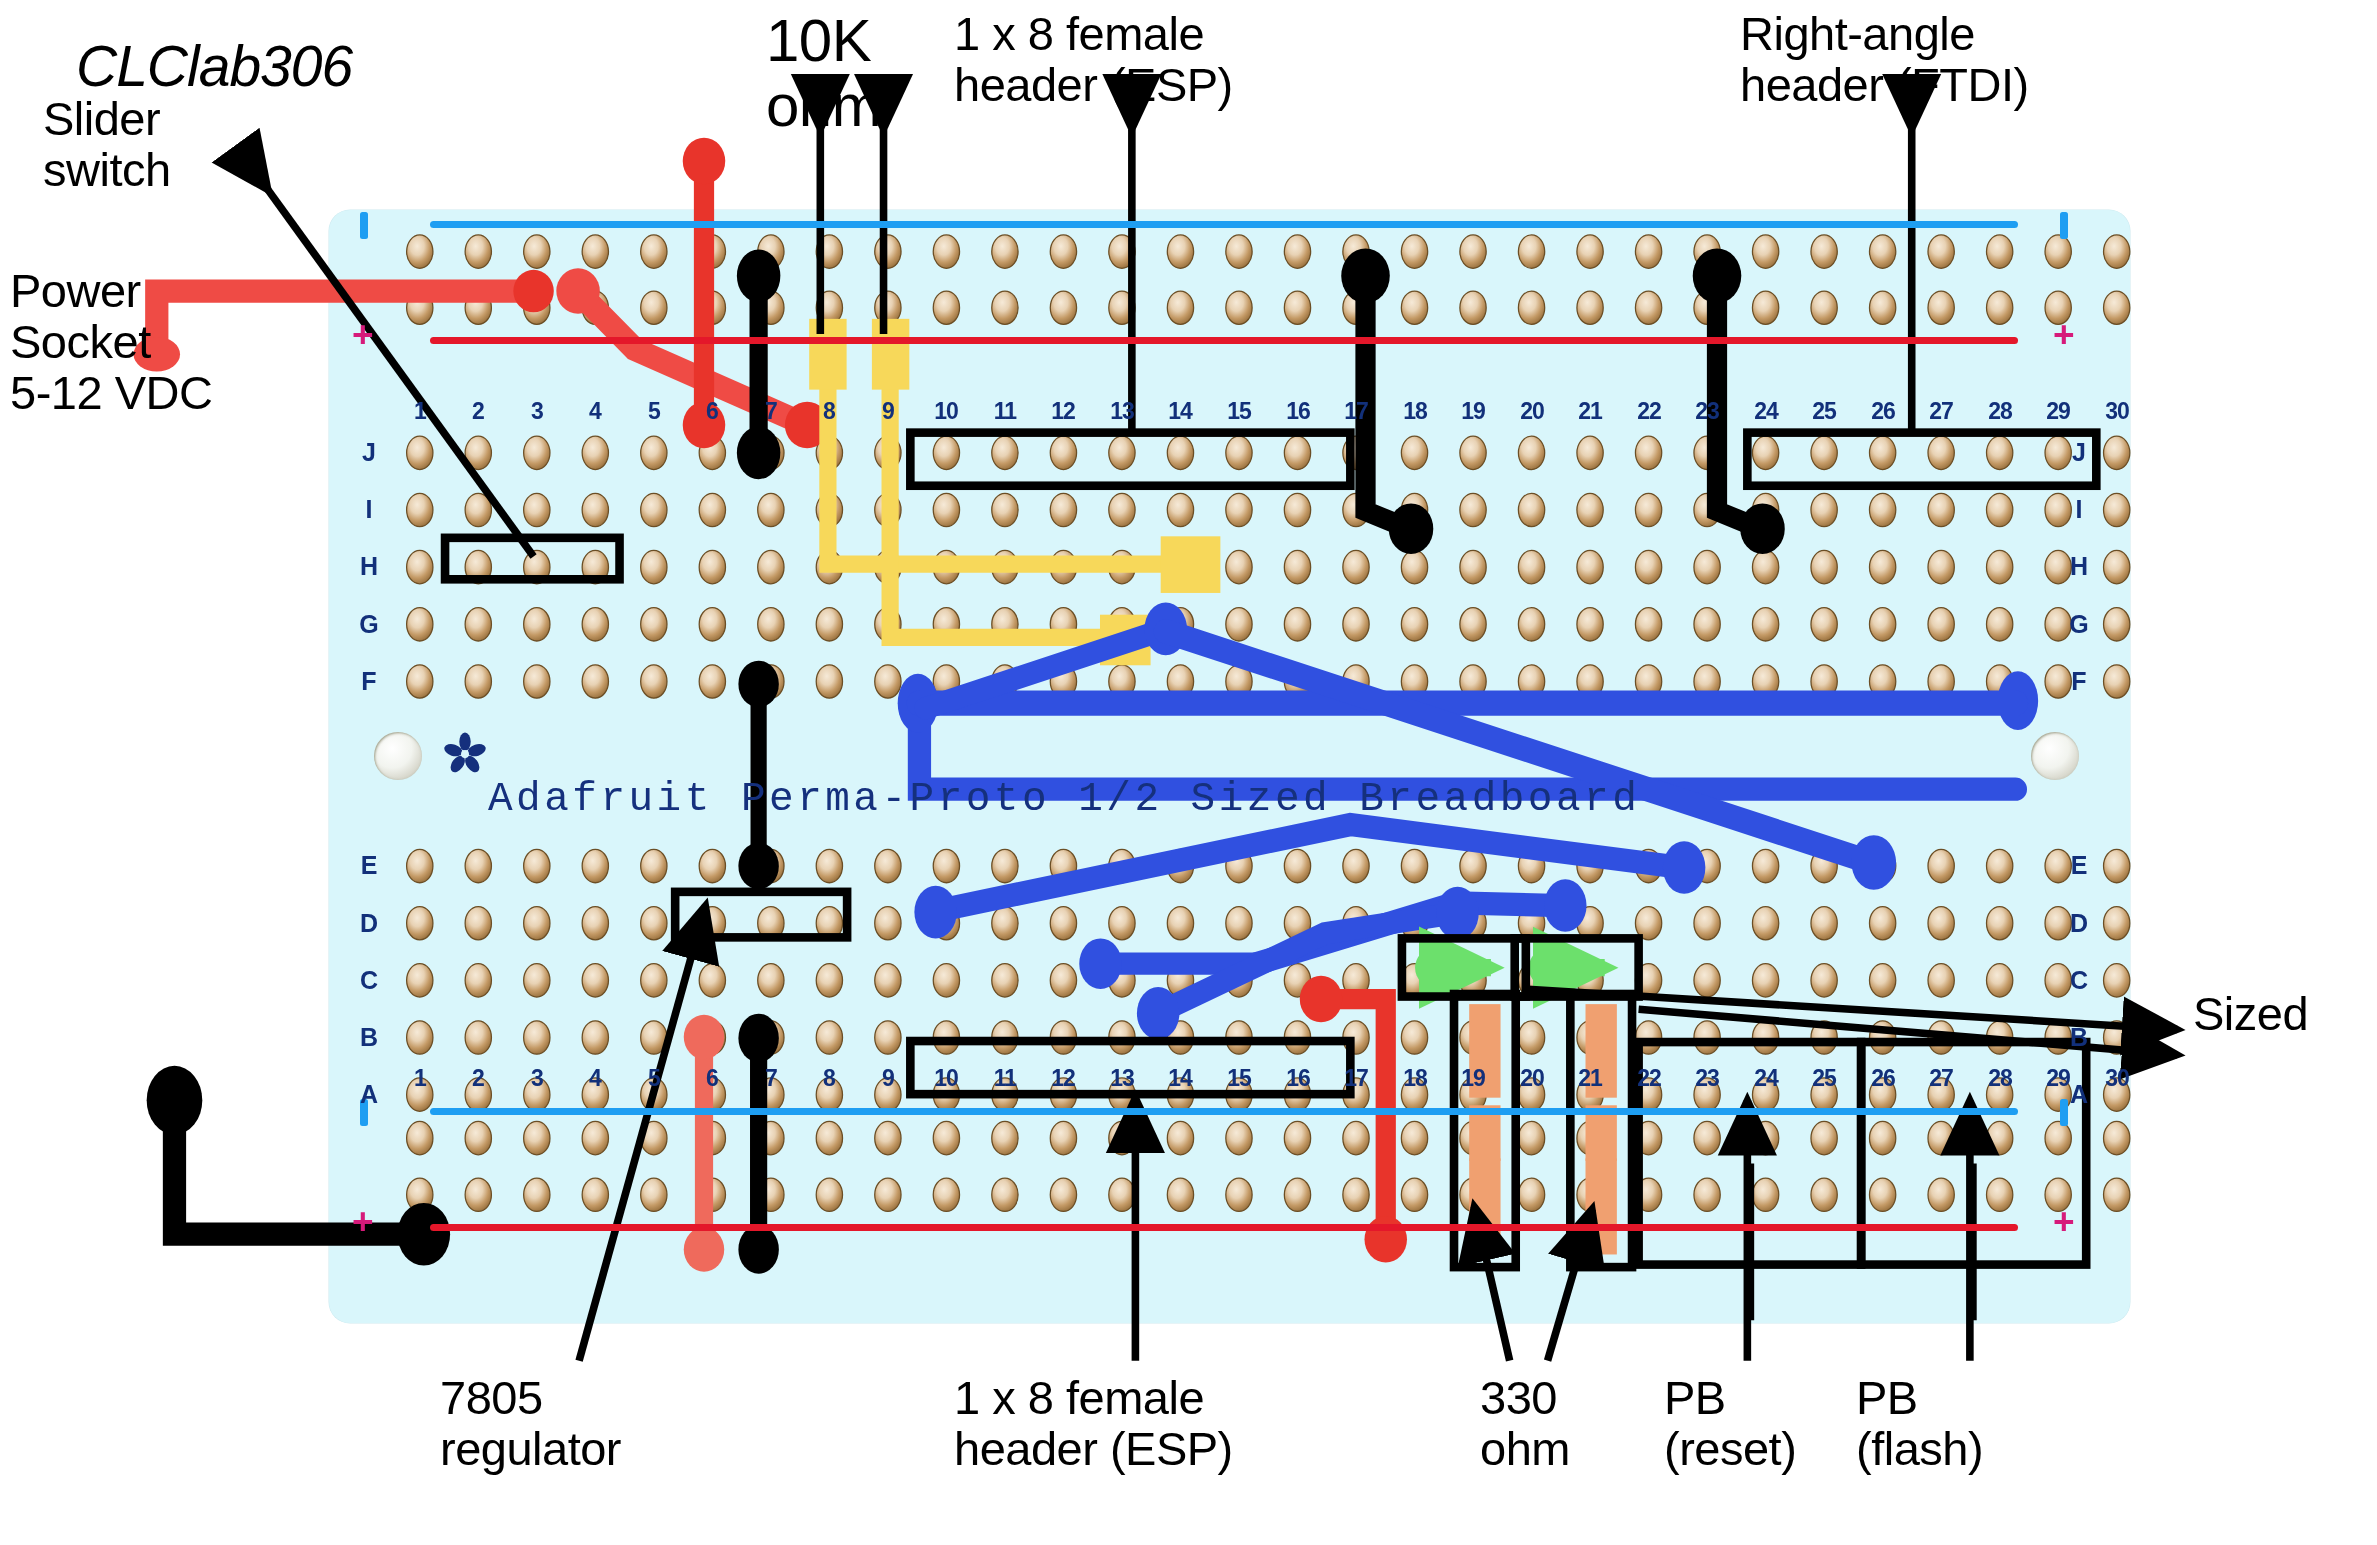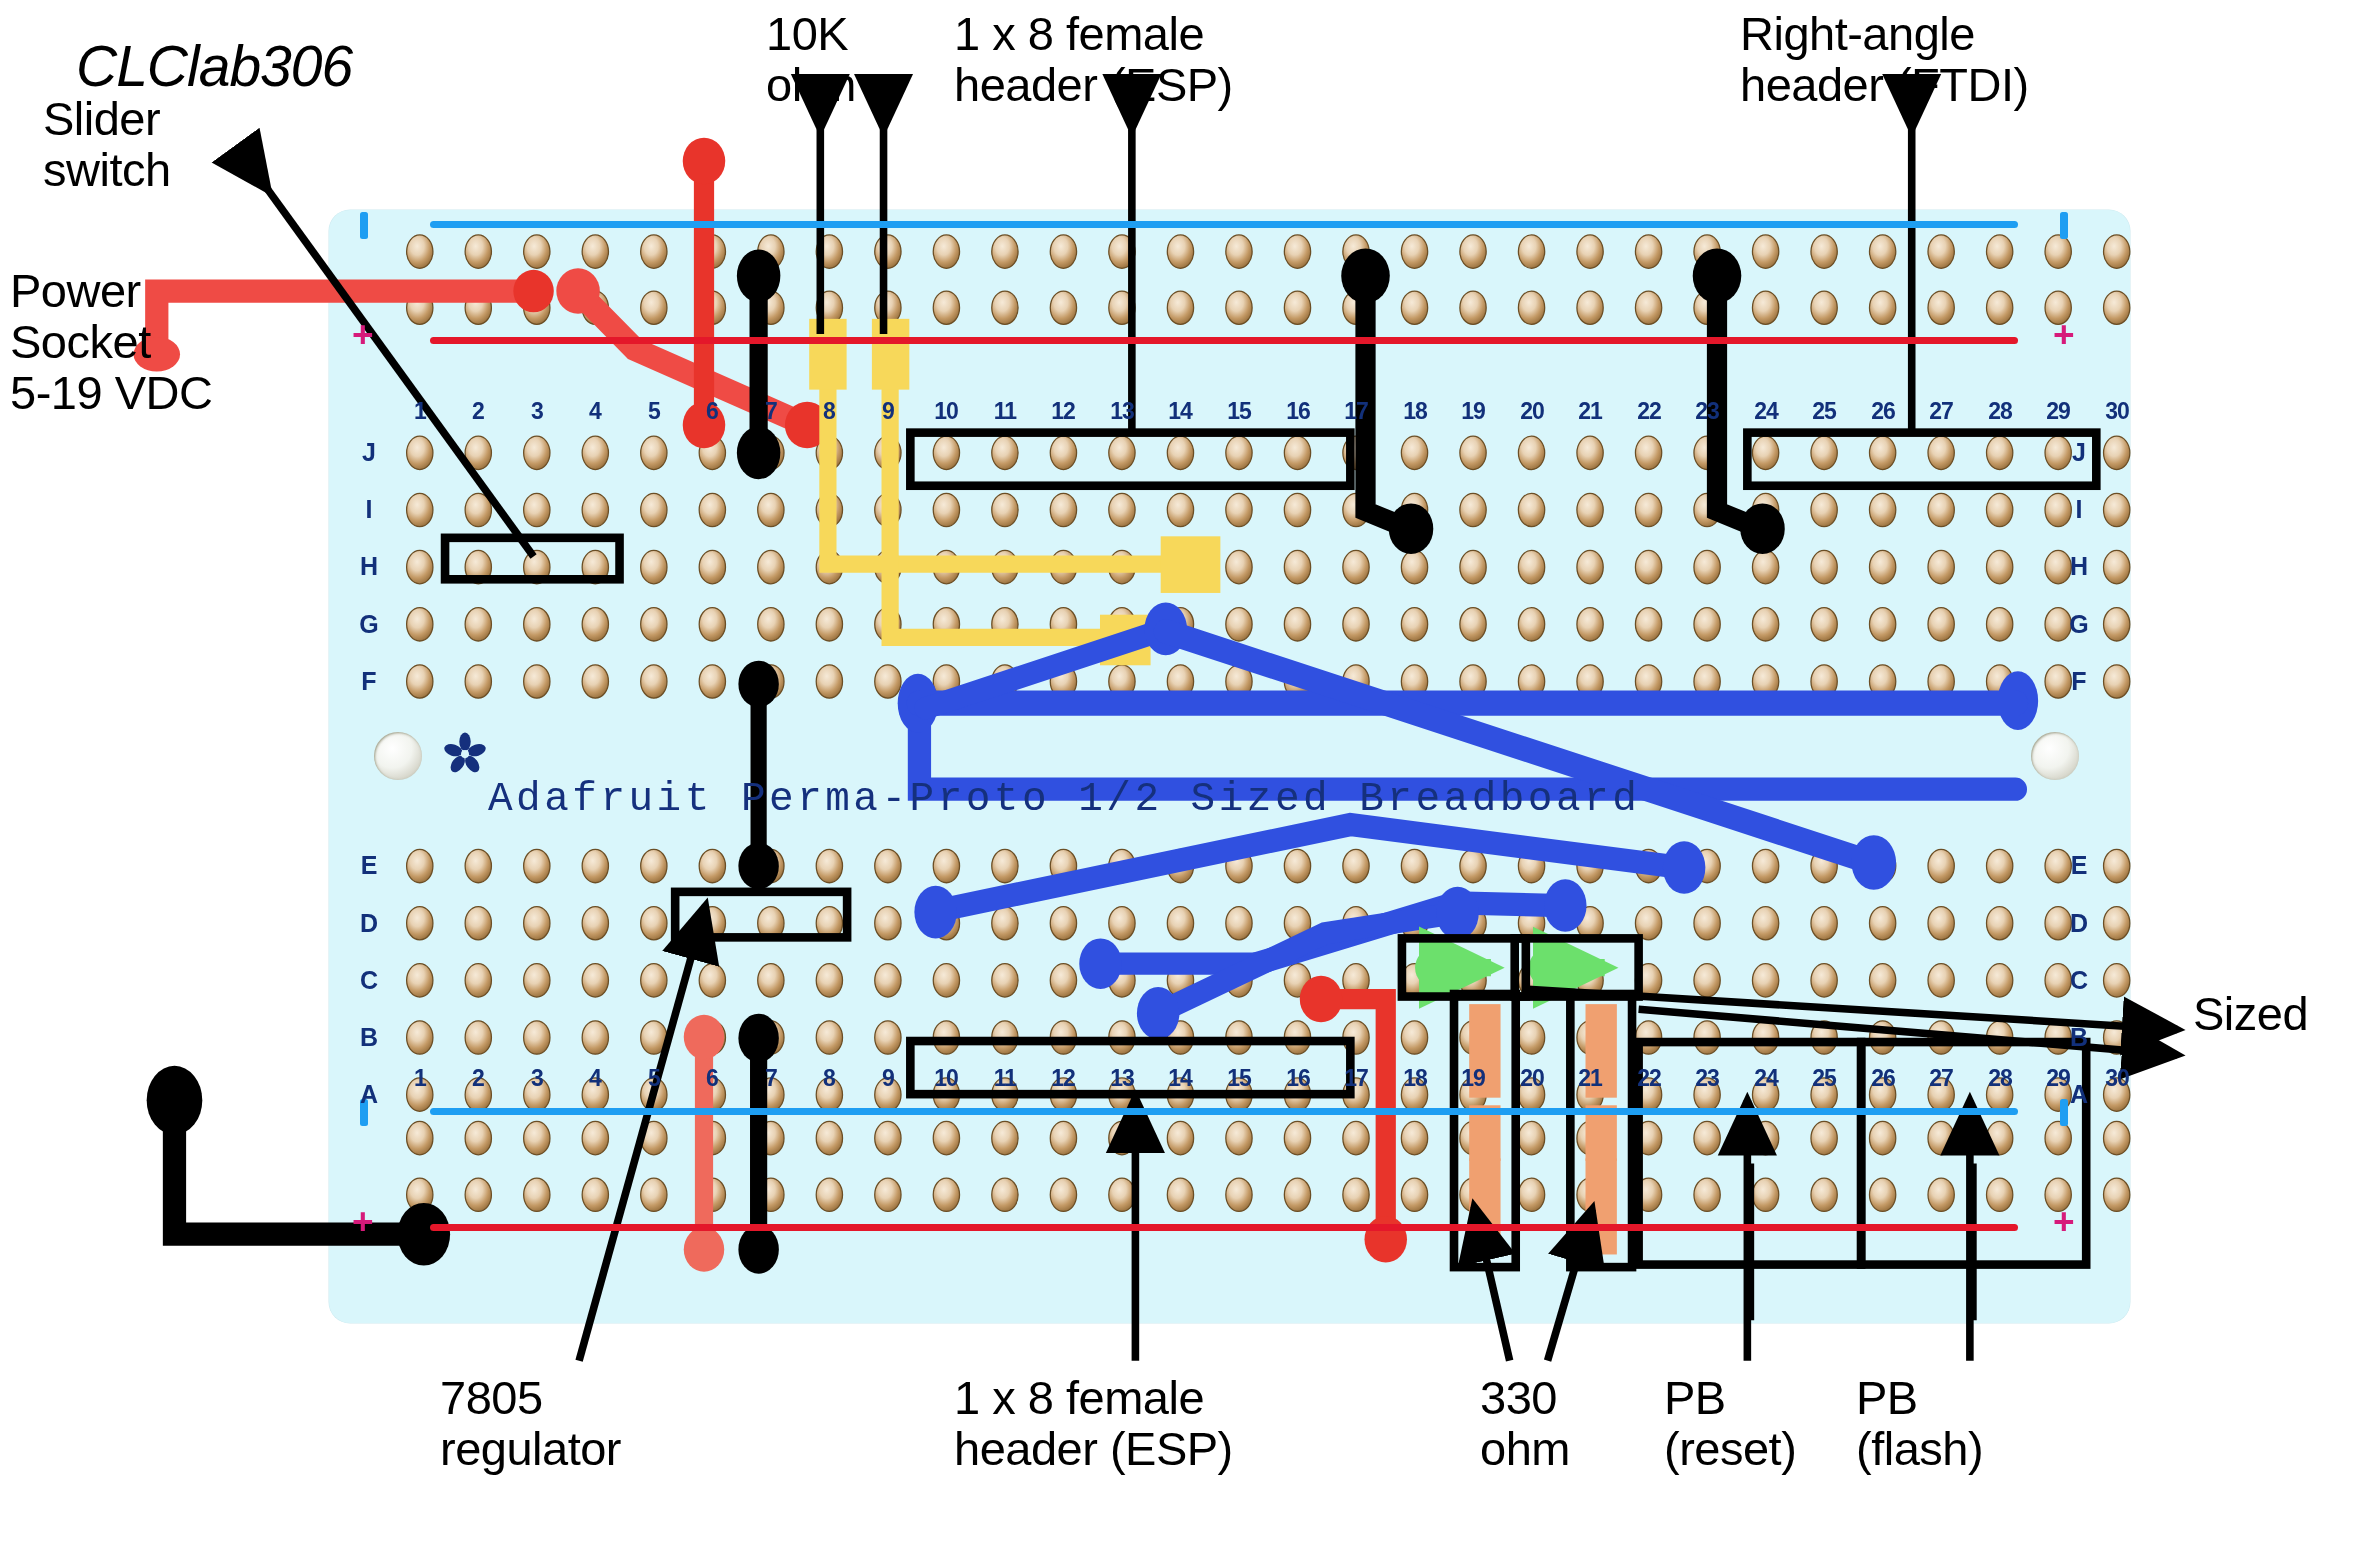--- a/index.html
+++ b/index.html
@@ -715,22 +715,22 @@
 
       <line x1="3895" y1="2690" x2="3895" y2="2175" marker-end="url(#arrowhead)"></line>
     </g>
   </svg>
 
   <div id="callouts">
       <div class="lbl" style="left: 35px; top: 94px; font-size: 47px; text-align: left; margin-left: 8px;">Slider
 switch</div>
       <div class="lbl" style="left: 10px; top: 266px; font-size: 47px; text-align: left;">Power
 Socket
-5-19 VDC</div>
-      <div class="lbl" style="left: 766px; top: 9px; font-size: 47px; text-align: left;">10K
+5-12 VDC</div>
+      <div class="lbl" style="left: 766px; top: 9px; font-size: 60px; text-align: left;">10K
 ohm</div>
       <div class="lbl" style="left: 954px; top: 9px; font-size: 47px; text-align: left;">1 x 8 female
 header (ESP)</div>
       <div class="lbl" style="left: 1740px; top: 9px; font-size: 47px; text-align: left;">Right-angle
 header (FTDI)</div>
       <div class="lbl" style="left: 2193px; top: 989px; font-size: 47px; text-align: left;">Sized</div>
       <div class="lbl" style="left: 440px; top: 1373px; font-size: 47px; text-align: left;">7805
 regulator</div>
       <div class="lbl" style="left: 954px; top: 1373px; font-size: 47px; text-align: left;">1 x 8 female
 header (ESP)</div>

